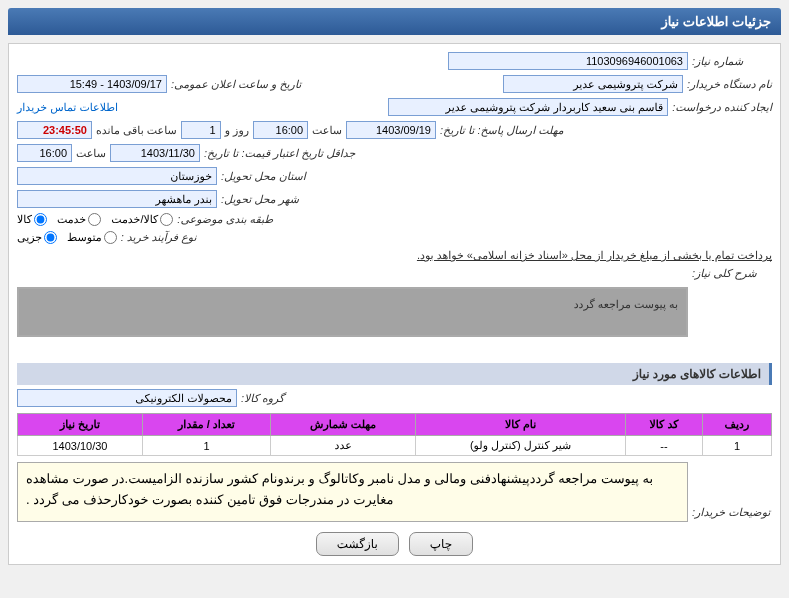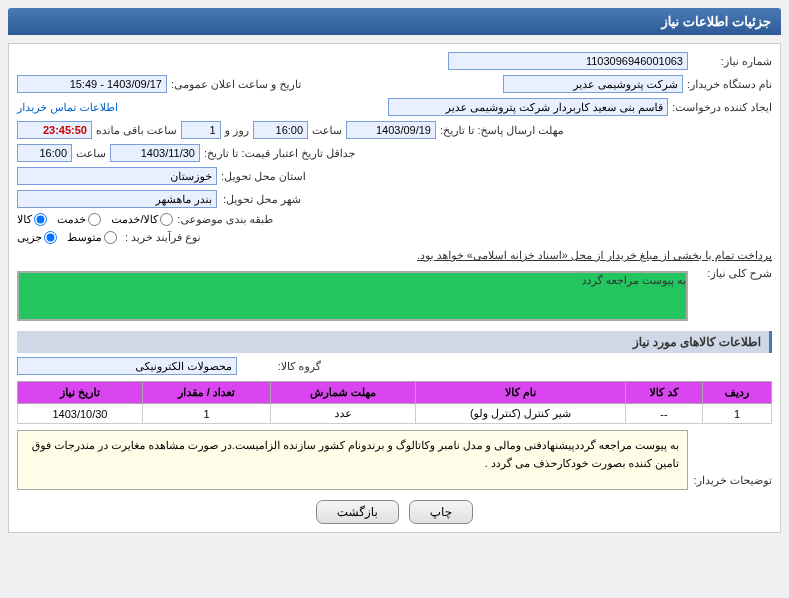--- a/index.html
+++ b/index.html
@@ -33,21 +33,22 @@
       display: flex;
       align-items: center;
       margin-bottom: 5px;
       gap: 4px;
     }
     .label {
       color: #333;
       font-size: 11px;
       white-space: nowrap;
       min-width: 80px;
-      text-align: right;
+      text-align: left;
+      font-style: italic;
     }
     .input-field {
       border: 1px solid #aaa;
       background: white;
       padding: 2px 4px;
       font-size: 11px;
       font-family: Tahoma, Arial, sans-serif;
       direction: rtl;
     }
     .input-blue {
@@ -99,23 +100,23 @@
     table td {
       border: 1px solid #ccc;
       padding: 3px 6px;
       text-align: center;
       background: white;
     }
     .description-box {
       border: 1px solid #aaa;
       background: #fffde8;
       padding: 6px 8px;
-      font-size: 11px;
+      font-size: 13px;
       line-height: 1.6;
-      text-align: right;
+      text-align: left;
       direction: rtl;
       min-height: 60px;
     }
     .button-row {
       display: flex;
       justify-content: center;
       gap: 10px;
       margin-top: 10px;
     }
     .btn {
@@ -129,22 +130,23 @@
     }
     .note-text {
       font-size: 11px;
       color: #333;
       direction: rtl;
       text-align: right;
       text-decoration: underline;
     }
     .srh-box {
       border: 2px solid #aaa;
-      background: #22c55e;
-      margin: 4px 0;
+      background: #a3a3a3;
+      padding: 8px;
+      margin: 20px 0;
       min-height: 50px;
       direction: rtl;
     }
     .srh-label {
       font-size: 11px;
       color: #333;
       text-align: right;
     }
     .col-label {
       font-size: 11px;

